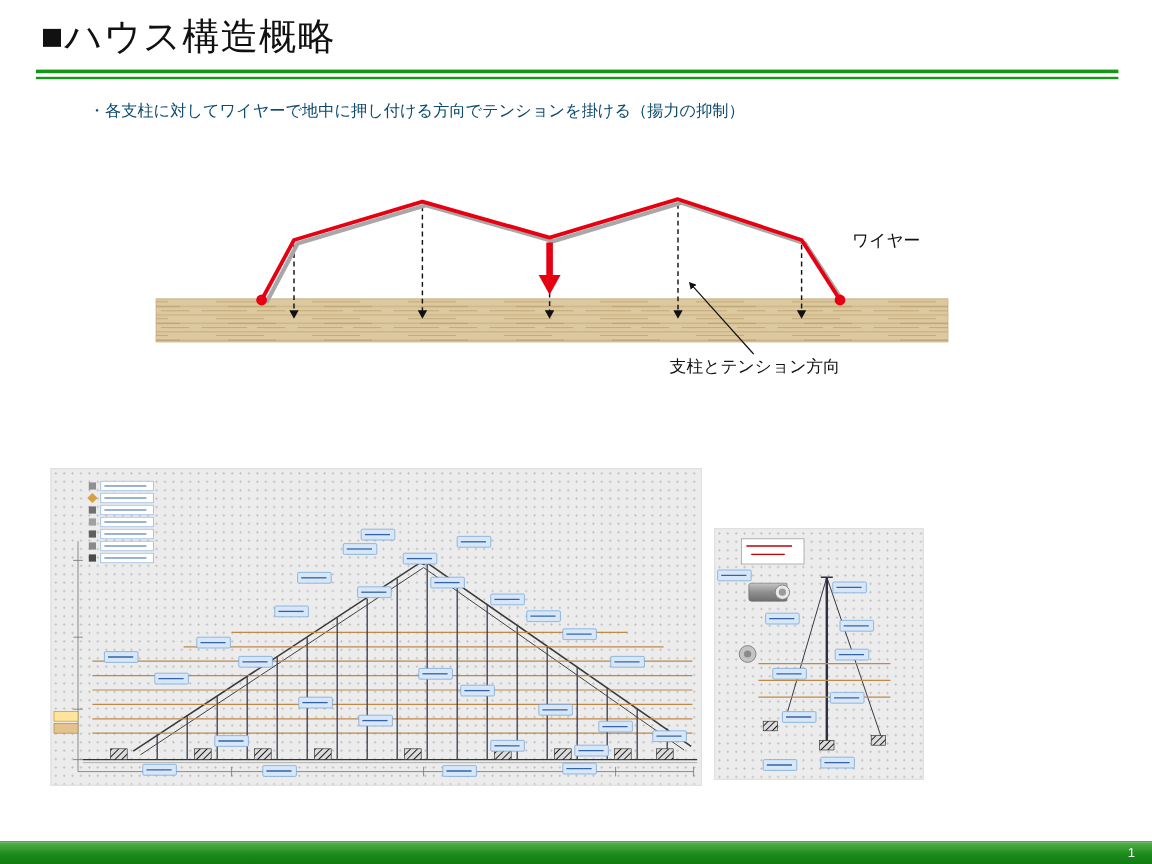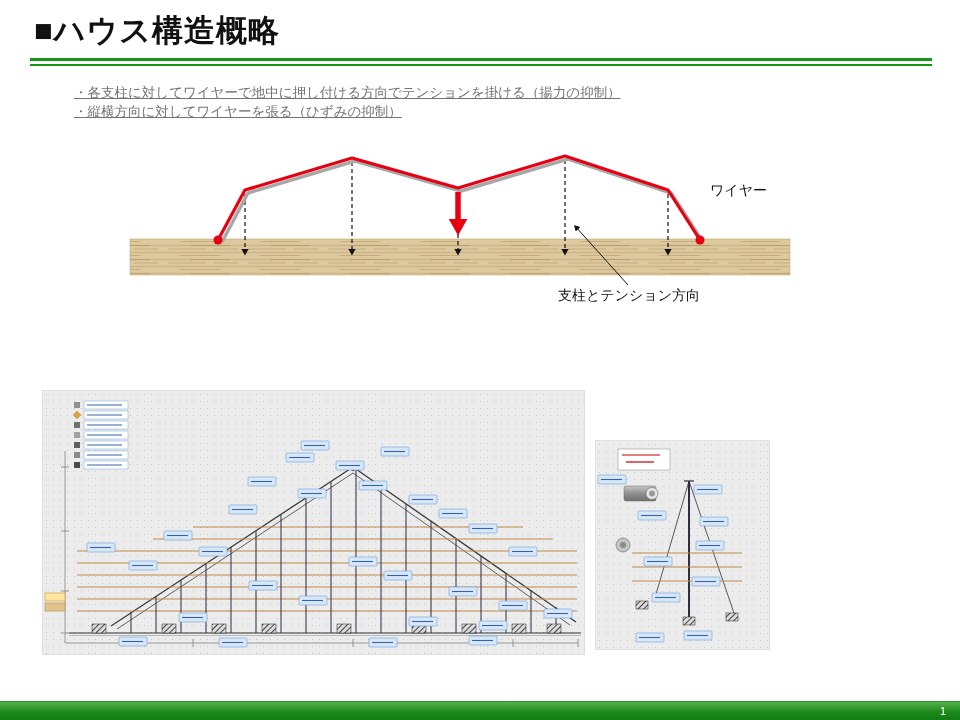--- a/index.html
+++ b/index.html
@@ -5,30 +5,30 @@
   * { margin:0; padding:0; box-sizing:border-box; }
   html,body { width:960px; height:720px; }
   body {
     font-family:"Liberation Sans","DejaVu Sans",sans-serif;
     background:#ffffff; position:relative; overflow:hidden;
   }
   .slide { position:absolute; width:960px; height:720px; background:#fff; }
 
   .title {
     position:absolute; left:34px; top:10px;
-    font-size:31px; font-weight:bold; color:#111; letter-spacing:1px; white-space:nowrap;
+    font-size:31px; font-weight:normal; color:#111; letter-spacing:1px; white-space:nowrap;
   }
   .rule { position:absolute; left:30px; width:902px; }
   .rule-thick { top:58px; height:3px; background:#169616; }
   .rule-thin  { top:64px; height:2px; background:#169616; }
 
-  .bullets { position:absolute; left:74px; top:83px; color:#737373;text-decoration:underline; }
+  .bullets { position:absolute; left:74px; top:83px; color:#0c4a6e; }
   .bullet { font-size:13.5px; line-height:19px; white-space:nowrap; }
 
-  .schem { position:absolute; left:0; top:144px; width:960px; height:185px; }
+  .schem { position:absolute; left:0; top:154px; width:960px; height:185px; }
   .schem svg { position:absolute; left:0; top:0; }
   .lbl { position:absolute; font-size:14px; color:#111; white-space:nowrap; }
   .lbl-wire { left:710px; top:38px; }
   .lbl-tension { left:558px; top:143px;text-align:right; }
 
   .cad {
     position:absolute;
     background-color:#ececec;
     background-image:radial-gradient(#c6c6c6 0.8px, transparent 0.9px);
     background-size:7px 7px;
@@ -49,21 +49,20 @@
 <body>
 
 <div class="slide">
 
   <h1 class="title">■ハウス構造概略</h1>
   <div class="rule rule-thick"></div>
   <div class="rule rule-thin"></div>
 
   <div class="bullets">
     <div class="bullet">・各支柱に対してワイヤーで地中に押し付ける方向でテンションを掛ける（揚力の抑制）</div>
-    <div class="bullet">・縦横方向に対してワイヤーを張る（ひずみの抑制）</div>
   </div>
 
   <div class="schem">
     <svg width="960" height="185" viewBox="0 0 960 185">
       <defs>
         <pattern id="wood" width="80" height="14" patternUnits="userSpaceOnUse">
           <rect width="80" height="14" fill="#ddc9a0"></rect>
           <path d="M0,3.5 H80 M0,10.5 H80" stroke="#cdb587" stroke-width="1.4" fill="none"></path>
           <path d="M8,7 H46 M54,7 H78 M20,13.5 H60" stroke="#c2a673" stroke-width="0.8" fill="none"></path>
           <path d="M30,3.5 H70" stroke="#b2925c" stroke-width="0.6" fill="none"></path>

